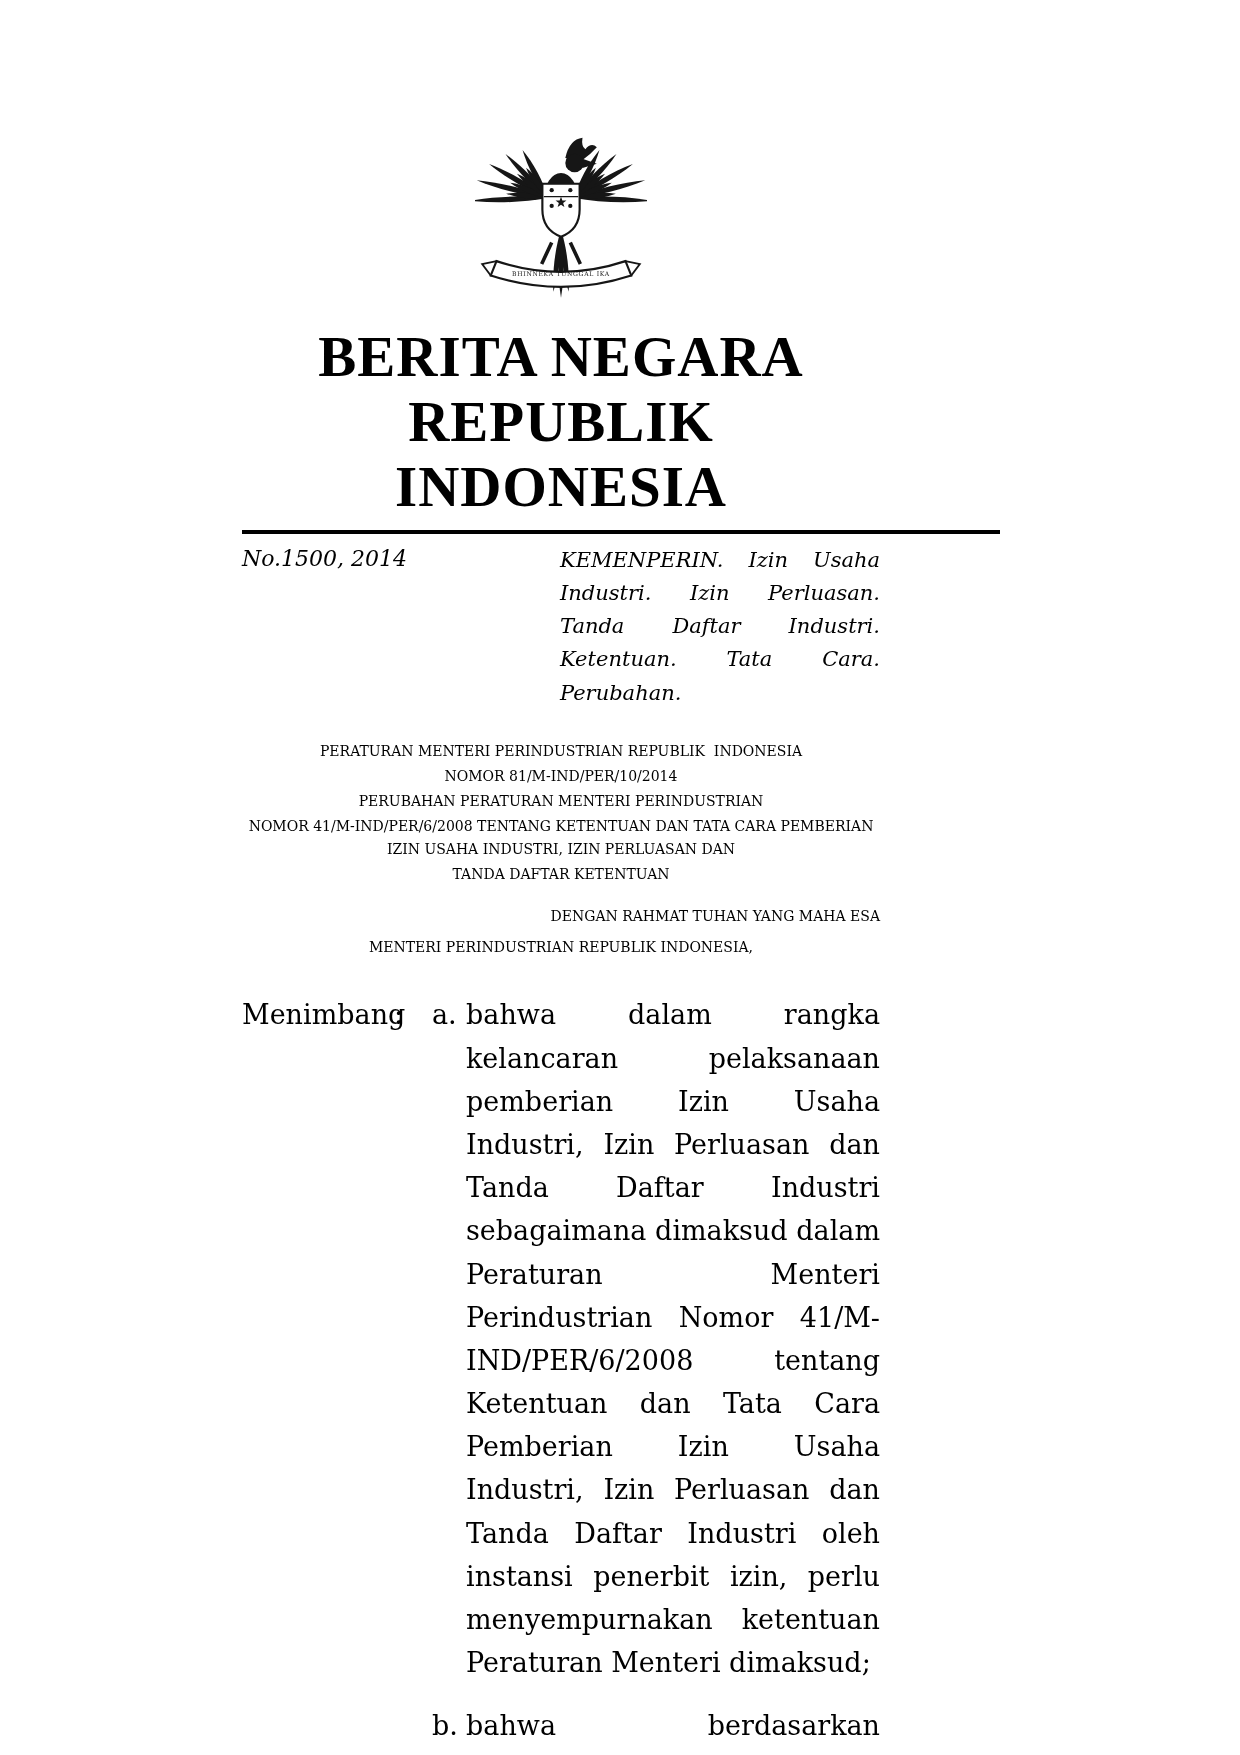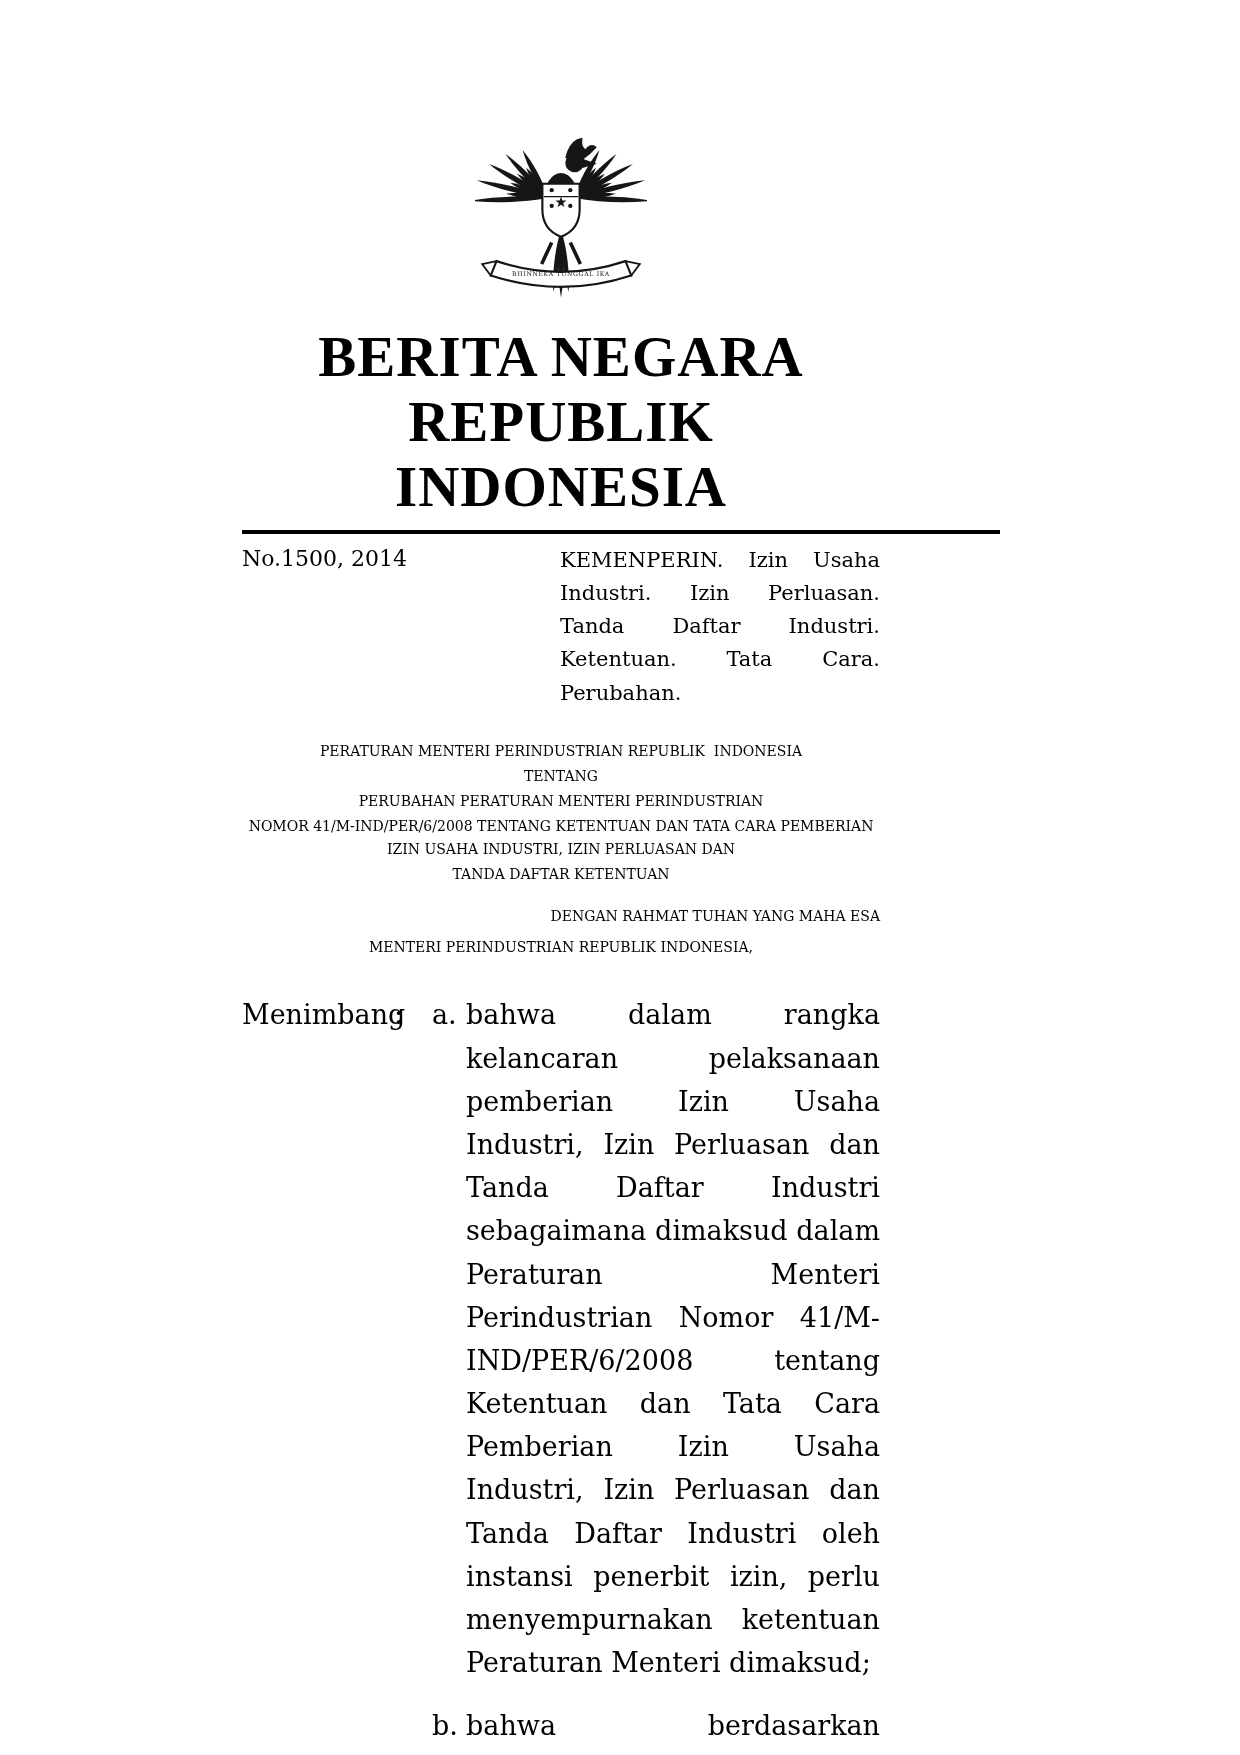--- a/index.html
+++ b/index.html
@@ -32,20 +32,21 @@
     height: 4px;
     background: #000;
     margin-top: 10px;
     margin-right: -120px; 
   }
   .masthead {
     display: grid;
     grid-template-columns: 318px 1fr;
     margin-top: 10px;
     font-size: 21px;
+    font-style: italic;
   }
   .issue-no { font-size: 22px; padding-top: 2px; }
   .abstract {
     text-align: justify;
     line-height: 1.58;
   }
   .headings {
     margin-top: 30px;
     text-align: center;
     font-size: 14px;
@@ -148,21 +149,21 @@
 
   <div class="title-rule"></div>
 
   <div class="masthead">
     <div class="issue-no">No.1500, 2014</div>
     <div class="abstract">KEMENPERIN. Izin Usaha Industri. Izin Perluasan. Tanda Daftar Industri. Ketentuan. Tata Cara. Perubahan.</div>
   </div>
 
   <div class="headings">
     <p class="h-keep">PERATURAN MENTERI PERINDUSTRIAN REPUBLIK  INDONESIA</p>
-    <p>TENTANG</p>
+    <p>NOMOR 81/M-IND/PER/10/2014</p>
     <p>PERUBAHAN PERATURAN MENTERI PERINDUSTRIAN</p>
     <p>NOMOR 41/M-IND/PER/6/2008 TENTANG KETENTUAN DAN TATA CARA PEMBERIAN IZIN USAHA INDUSTRI, IZIN PERLUASAN DAN</p>
     <p>TANDA DAFTAR KETENTUAN</p>
     <p class="invocation">DENGAN RAHMAT TUHAN YANG MAHA ESA</p>
     <p class="authority">MENTERI PERINDUSTRIAN REPUBLIK INDONESIA,</p>
   </div>
 
   <div class="consider">
     <div class="c-label">Menimbang</div>
     <div class="c-colon">:</div>

